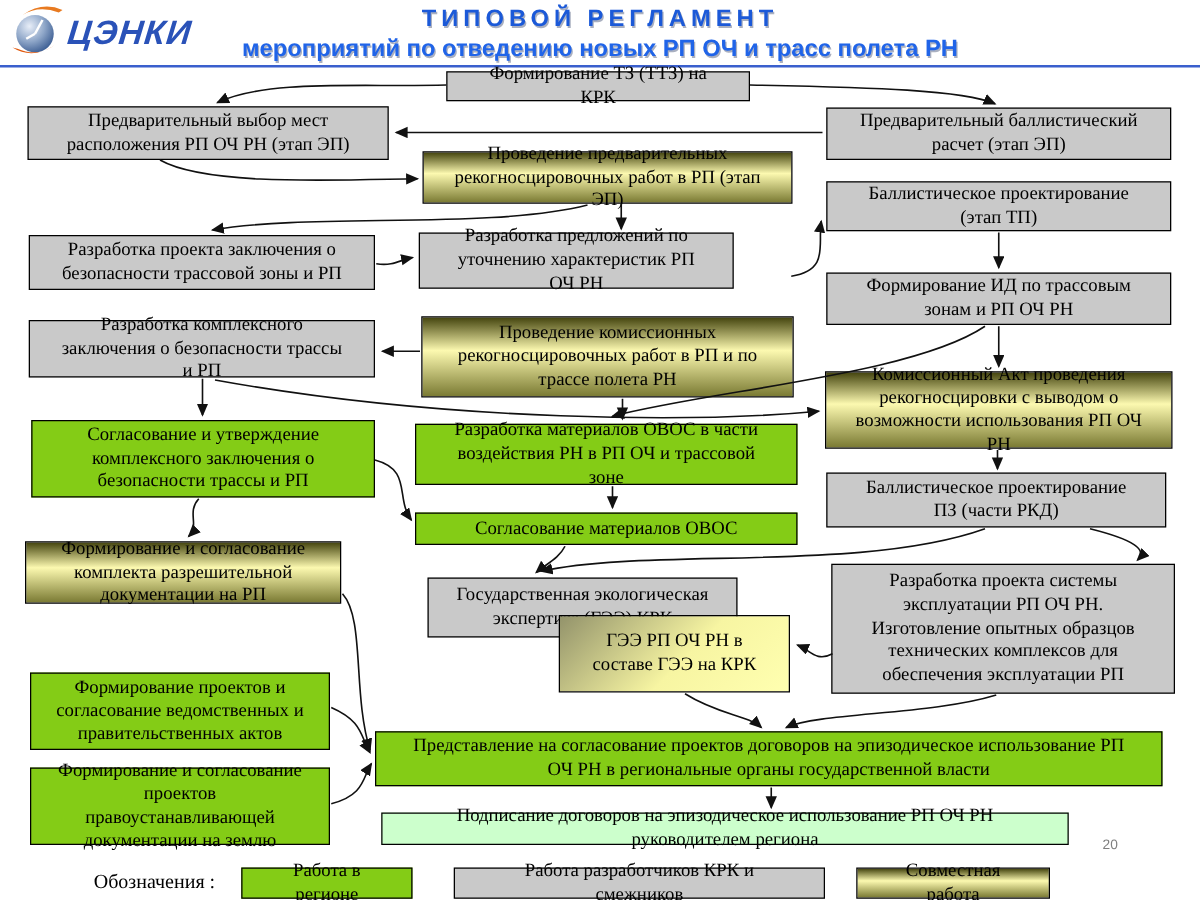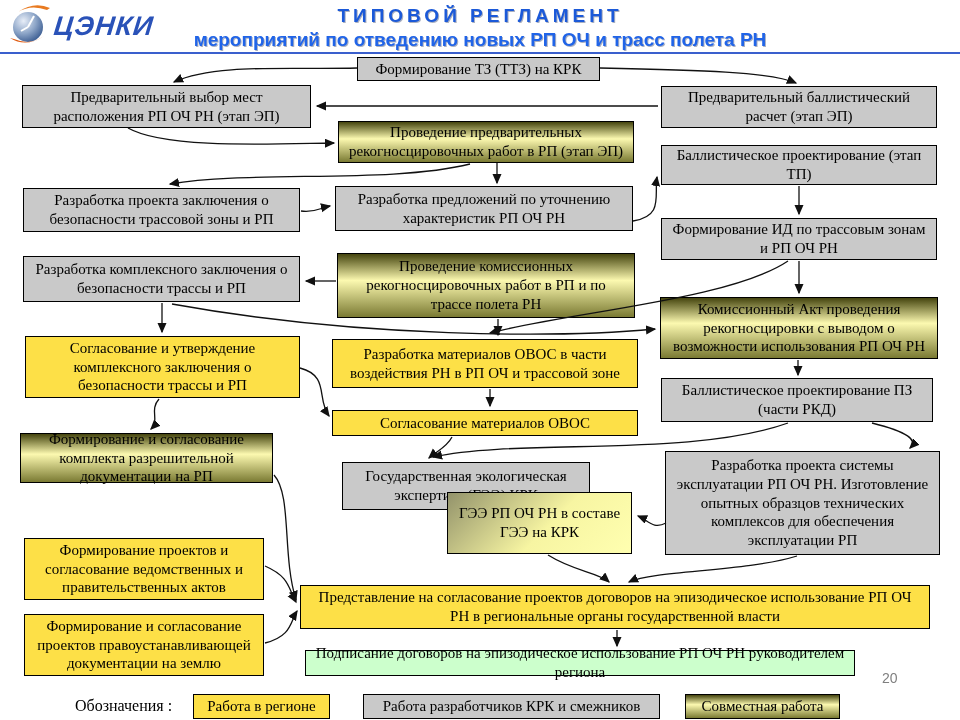--- a/index.html
+++ b/index.html
@@ -1,38 +1,38 @@
 <!DOCTYPE html>
 <html><head>
 <meta charset="utf-8">
 <style>
   html,body{margin:0;padding:0;background:#888;}
   #slide{position:relative;width:960px;height:720px;background:#ffffff;overflow:hidden;
          font-family:"Liberation Serif",serif;}
   .box{position:absolute;border:1.4px solid #000;box-sizing:border-box;
        display:flex;align-items:center;justify-content:center;text-align:center;
-       font-size:15px;line-height:1.25;padding:1px 8px;color:#000;}
+       font-size:15px;line-height:1.25;padding:1px 20px;color:#000;}
   .gray{background:#c9c9c9;}
-  .yellow{background:#fde047;}
+  .yellow{background:#84cc16;}
   .green{background:#ccffcc;}
   .gradient{background:linear-gradient(to bottom,#45450f 0%,#fcf9b0 42%,#7a7a33 100%);}
   .gradient2{background:linear-gradient(135deg,#93936b 0%,#f7f5a2 55%,#ffffb0 100%);z-index:2;}
   #title-block{position:absolute;left:0;top:5px;width:100%;text-align:center;
        font-family:"Liberation Sans",sans-serif;font-weight:bold;}
   #title-line1{font-size:19px;letter-spacing:4px;color:#1b59d8;text-shadow:1px 1px 0 #aab0c0;}
   #title-line2{font-size:19px;color:#2064e8;margin-top:2px;text-shadow:1px 1px 0 #aab0c0;}
   #header-rule{position:absolute;left:0;top:52px;width:960px;height:2px;background:#3a5fcd;}
   #logo{position:absolute;left:6px;top:4px;display:flex;align-items:center;}
   #logo-text{font-family:"Liberation Sans",sans-serif;font-weight:bold;font-style:italic;
        font-size:27px;color:#2a52b8;letter-spacing:1px;margin-left:2px;transform:skewX(-6deg);}
   #arrows{position:absolute;left:0;top:0;width:960px;height:720px;pointer-events:none;z-index:3;}
   #legend-label{position:absolute;left:75px;top:697px;font-size:16px;}
   .legend-box{position:absolute;top:694px;height:25px;font-size:15px;}
   #page-number{position:absolute;left:882px;top:670px;font-family:"Liberation Sans",sans-serif;
-       font-size:14px;color:#7f7f7f;}
+       font-size:11px;color:#7f7f7f;}
 </style>
 </head>
 <body>
 
 <div id="slide">
 
   <div id="logo">
     <svg width="46" height="44" viewBox="0 0 46 44">
       <defs>
         <radialGradient id="gl" cx="35%" cy="30%" r="75%">
@@ -55,21 +55,21 @@
     <div id="title-line2">мероприятий  по отведению  новых  РП ОЧ  и  трасс  полета  РН</div>
   </div>
   <div id="header-rule"></div>
 
   <div class="box gray" style="left:357px;top:57px;width:243px;height:24px;">Формирование ТЗ (ТТЗ) на КРК</div>
   <div class="box gray" style="left:22px;top:85px;width:289px;height:43px;">Предварительный выбор мест расположения РП ОЧ РН (этап ЭП)</div>
   <div class="box gray" style="left:661px;top:86px;width:276px;height:42px;">Предварительный баллистический расчет (этап ЭП)</div>
   <div class="box gradient" style="left:338px;top:121px;width:296px;height:42px;">Проведение предварительных рекогносцировочных работ в РП (этап ЭП)</div>
   <div class="box gray" style="left:661px;top:145px;width:276px;height:40px;">Баллистическое проектирование (этап ТП)</div>
   <div class="box gray" style="left:23px;top:188px;width:277px;height:44px;">Разработка проекта заключения о безопасности трассовой зоны и РП</div>
-  <div class="box gray" style="left:335px;top:186px;width:298px;height:45px;">Разработка предложений по уточнению характеристик РП ОЧ РН</div>
+  <div class="box gray" style="left:335px;top:186px;width:252px;height:45px;">Разработка предложений по уточнению характеристик РП ОЧ РН</div>
   <div class="box gray" style="left:661px;top:218px;width:276px;height:42px;">Формирование ИД по трассовым зонам и РП ОЧ РН</div>
   <div class="box gray" style="left:23px;top:256px;width:277px;height:46px;">Разработка комплексного заключения о безопасности трассы и РП</div>
   <div class="box gradient" style="left:337px;top:253px;width:298px;height:65px;">Проведение комиссионных рекогносцировочных работ в РП и по трассе полета РН</div>
   <div class="box gradient" style="left:660px;top:297px;width:278px;height:62px;">Комиссионный Акт проведения рекогносцировки с выводом о возможности использования РП ОЧ РН</div>
   <div class="box yellow" style="left:25px;top:336px;width:275px;height:62px;">Согласование и утверждение комплексного заключения о безопасности трассы и РП</div>
   <div class="box yellow" style="left:332px;top:339px;width:306px;height:49px;">Разработка материалов ОВОС в части воздействия РН в РП ОЧ и трассовой зоне</div>
   <div class="box gray" style="left:661px;top:378px;width:272px;height:44px;">Баллистическое проектирование ПЗ (части РКД)</div>
   <div class="box yellow" style="left:332px;top:410px;width:306px;height:26px;">Согласование материалов ОВОС</div>
   <div class="box gradient" style="left:20px;top:433px;width:253px;height:50px;">Формирование и согласование комплекта разрешительной документации на РП</div>
   <div class="box gray" style="left:342px;top:462px;width:248px;height:48px;">Государственная  экологическая экспертиза (ГЭЭ) КРК</div>

